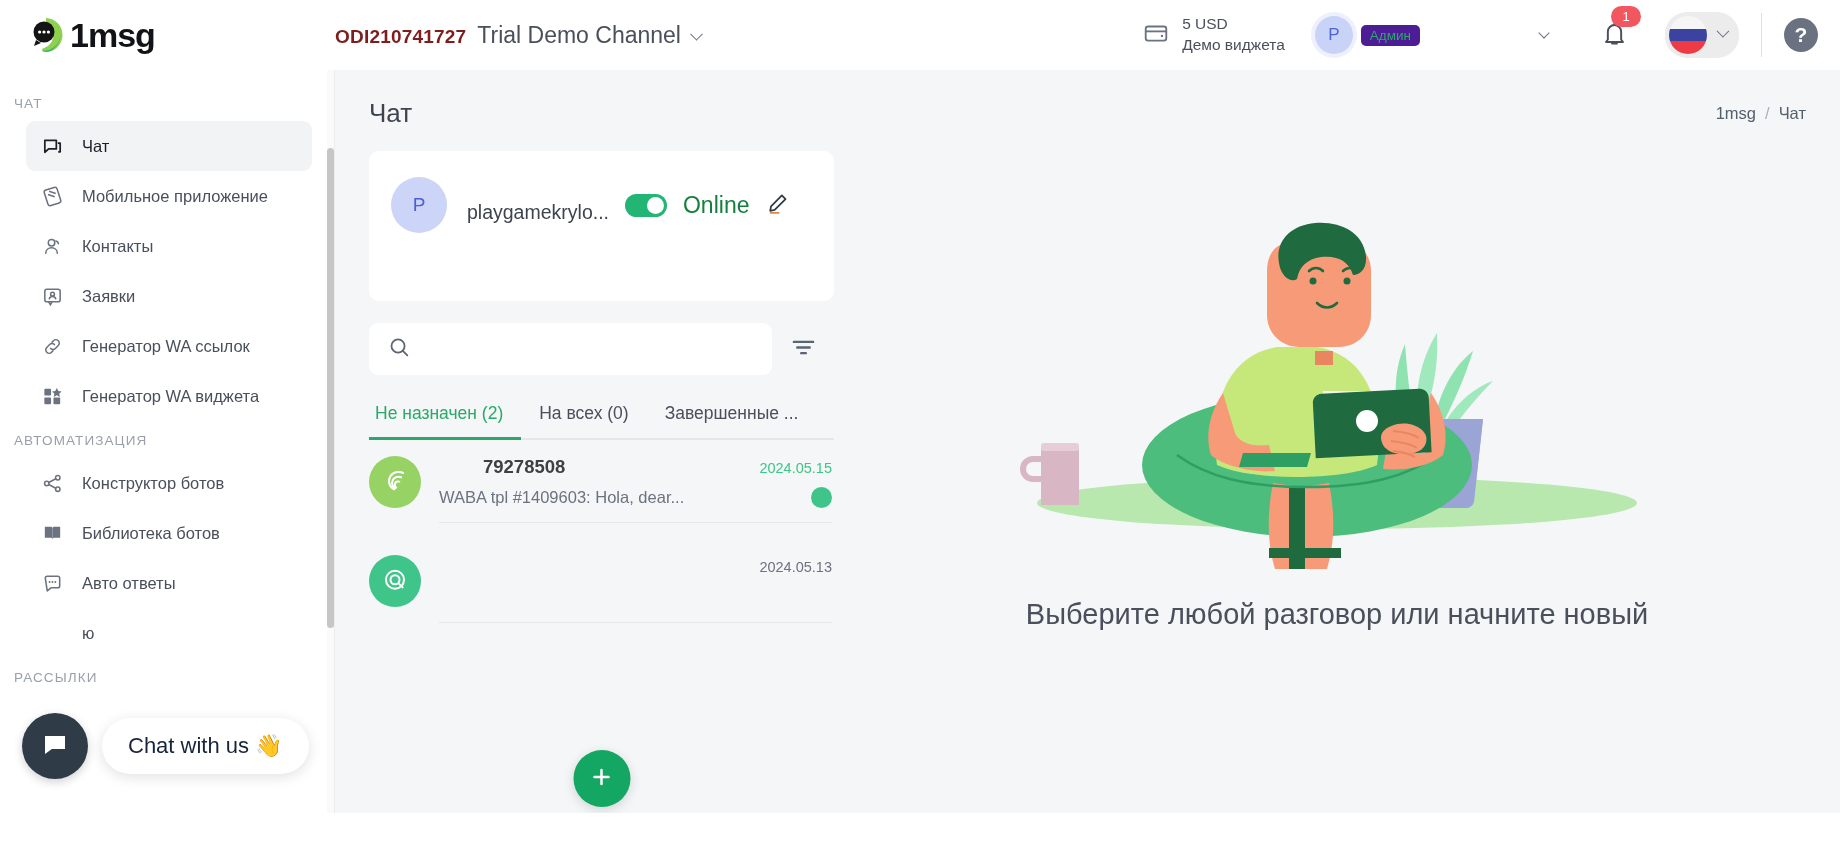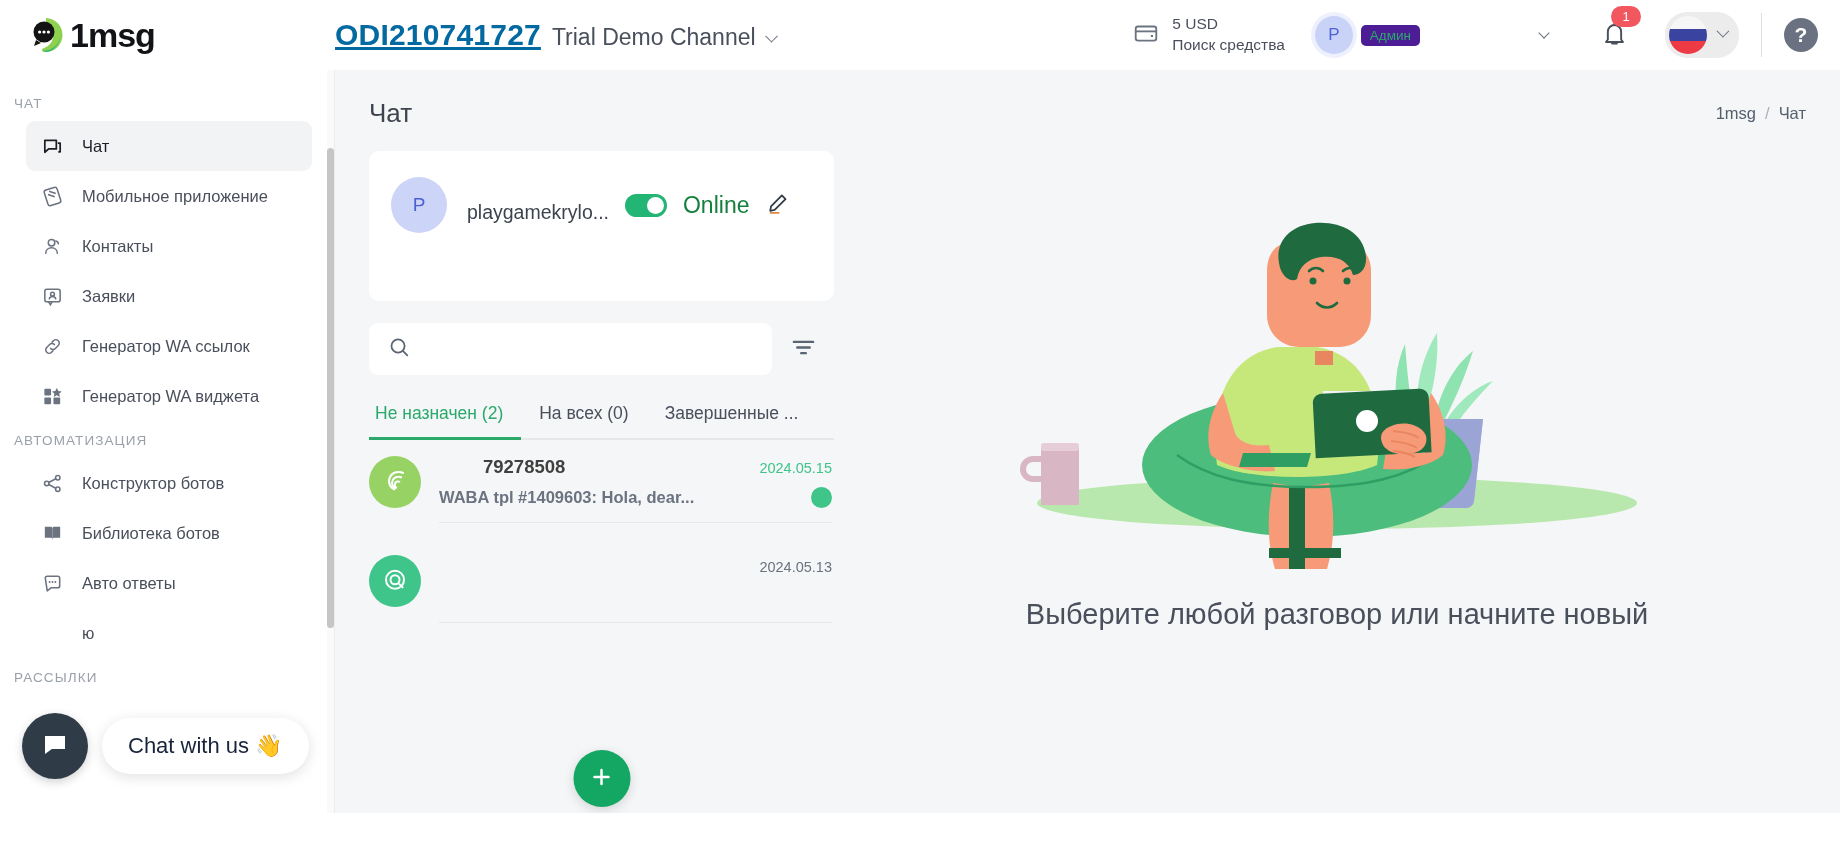--- a/index.html
+++ b/index.html
@@ -14,21 +14,21 @@
   
   .topbar {
     height: 70px; min-height: 70px; background: #fff;
     display: flex; align-items: center; position: relative; z-index: 40;
   }
   .logo-wrap { width: 335px; display: flex; align-items: center; padding-left: 26px; }
   .logo-mark { position: relative; width: 40px; height: 40px; flex: none; }
   .logo-text { font-size: 34px; font-weight: 700; color: #111317; letter-spacing: -1px; margin-left: 4px; }
 
   .channel { display: flex; align-items: baseline; gap: 11px; }
-  .channel-id { color: #0369a1; font-size: 30px; font-weight: 600; letter-spacing: .2px; text-decoration: underline; }
+  .channel-id { color: #7f1d1d; font-size: 19px; font-weight: 600; letter-spacing: .2px; }
   .channel-name { color: #4a4f5c; font-size: 23px; font-weight: 400; }
   .chev { display: inline-block; width: 9px; height: 9px; border-right: 1.8px solid #6b7280; border-bottom: 1.8px solid #6b7280; transform: rotate(45deg) translate(-3px,-3px); }
 
   .topbar-right { margin-left: auto; display: flex; align-items: center; padding-right: 22px; gap: 0; }
   .wallet { display: flex; align-items: center; gap: 13px; margin-right: 30px; }
   .wallet-txt { line-height: 1.35; }
   .wallet-amt { font-size: 15.5px; color: #4a4f5c; }
   .wallet-sub { font-size: 15.5px; color: #4a4f5c; }
 
   .user-block { display: flex; align-items: center; gap: 8px; margin-right: 10px; }
@@ -157,21 +157,21 @@
   .c-avatar.a1 { background: #96d264; }
   .c-avatar.a2 { background: #3fc48a; }
   .conv-body { flex: 1; min-width: 0; padding-bottom: 14px; border-bottom: 1px solid #e6e7e9; }
   .conv-top { display: flex; align-items: baseline; }
   .conv-name { font-size: 18.5px; color: #404040; font-weight: 700; margin-left: 44px; }
   .conv-name.blur { filter: blur(4px); color: #9aa0aa; font-weight: 500; }
   .conv-date { margin-left: auto; font-size: 14.5px; }
   .conv-date.green { color: #3fc48a; }
   .conv-date.grey { color: #6b7280; }
   .conv-bottom { display: flex; align-items: center; margin-top: 9px; }
-  .conv-preview { font-size: 16.5px; color: #6b7280; overflow: hidden; white-space: nowrap; font-weight: bold; }
+  .conv-preview { font-size: 16.5px; color: #6b7280; overflow: hidden; white-space: nowrap; }
   .unread-dot { margin-left: auto; width: 21px; height: 21px; border-radius: 50%; background: #3fc48a; flex: none; }
   .conv-row2-spacer { height: 22px; }
 
   .fab {
     position: absolute; left: 50%; transform: translateX(-50%); bottom: 6px;
     width: 57px; height: 57px; border-radius: 50%; background: #13a763;
     display: flex; align-items: center; justify-content: center; cursor: pointer;
     box-shadow: 0 3px 12px rgba(0,0,0,.14);
   }
 
@@ -213,21 +213,21 @@
       <div class="wallet">
         <span>
           <svg width="26" height="26" viewBox="0 0 24 24" fill="none" stroke="#6b7280" stroke-width="1.7">
             <rect x="2.5" y="6" width="19" height="13" rx="2.2"></rect>
             <path d="M2.5 10.5h19"></path>
             <circle cx="17.5" cy="14.7" r="1.1" fill="#6b7280" stroke="none"></circle>
           </svg>
         </span>
         <span class="wallet-txt">
           <div class="wallet-amt">5 USD</div>
-          <div class="wallet-sub">Поиск средства</div>
+          <div class="wallet-sub">Демо виджета</div>
         </span>
       </div>
 
       <div class="user-block">
         <span class="avatar-circle">P</span>
         <span class="role-badge">Админ</span>
       </div>
       <span class="user-caret"></span>
 
       <div class="bell-wrap">

